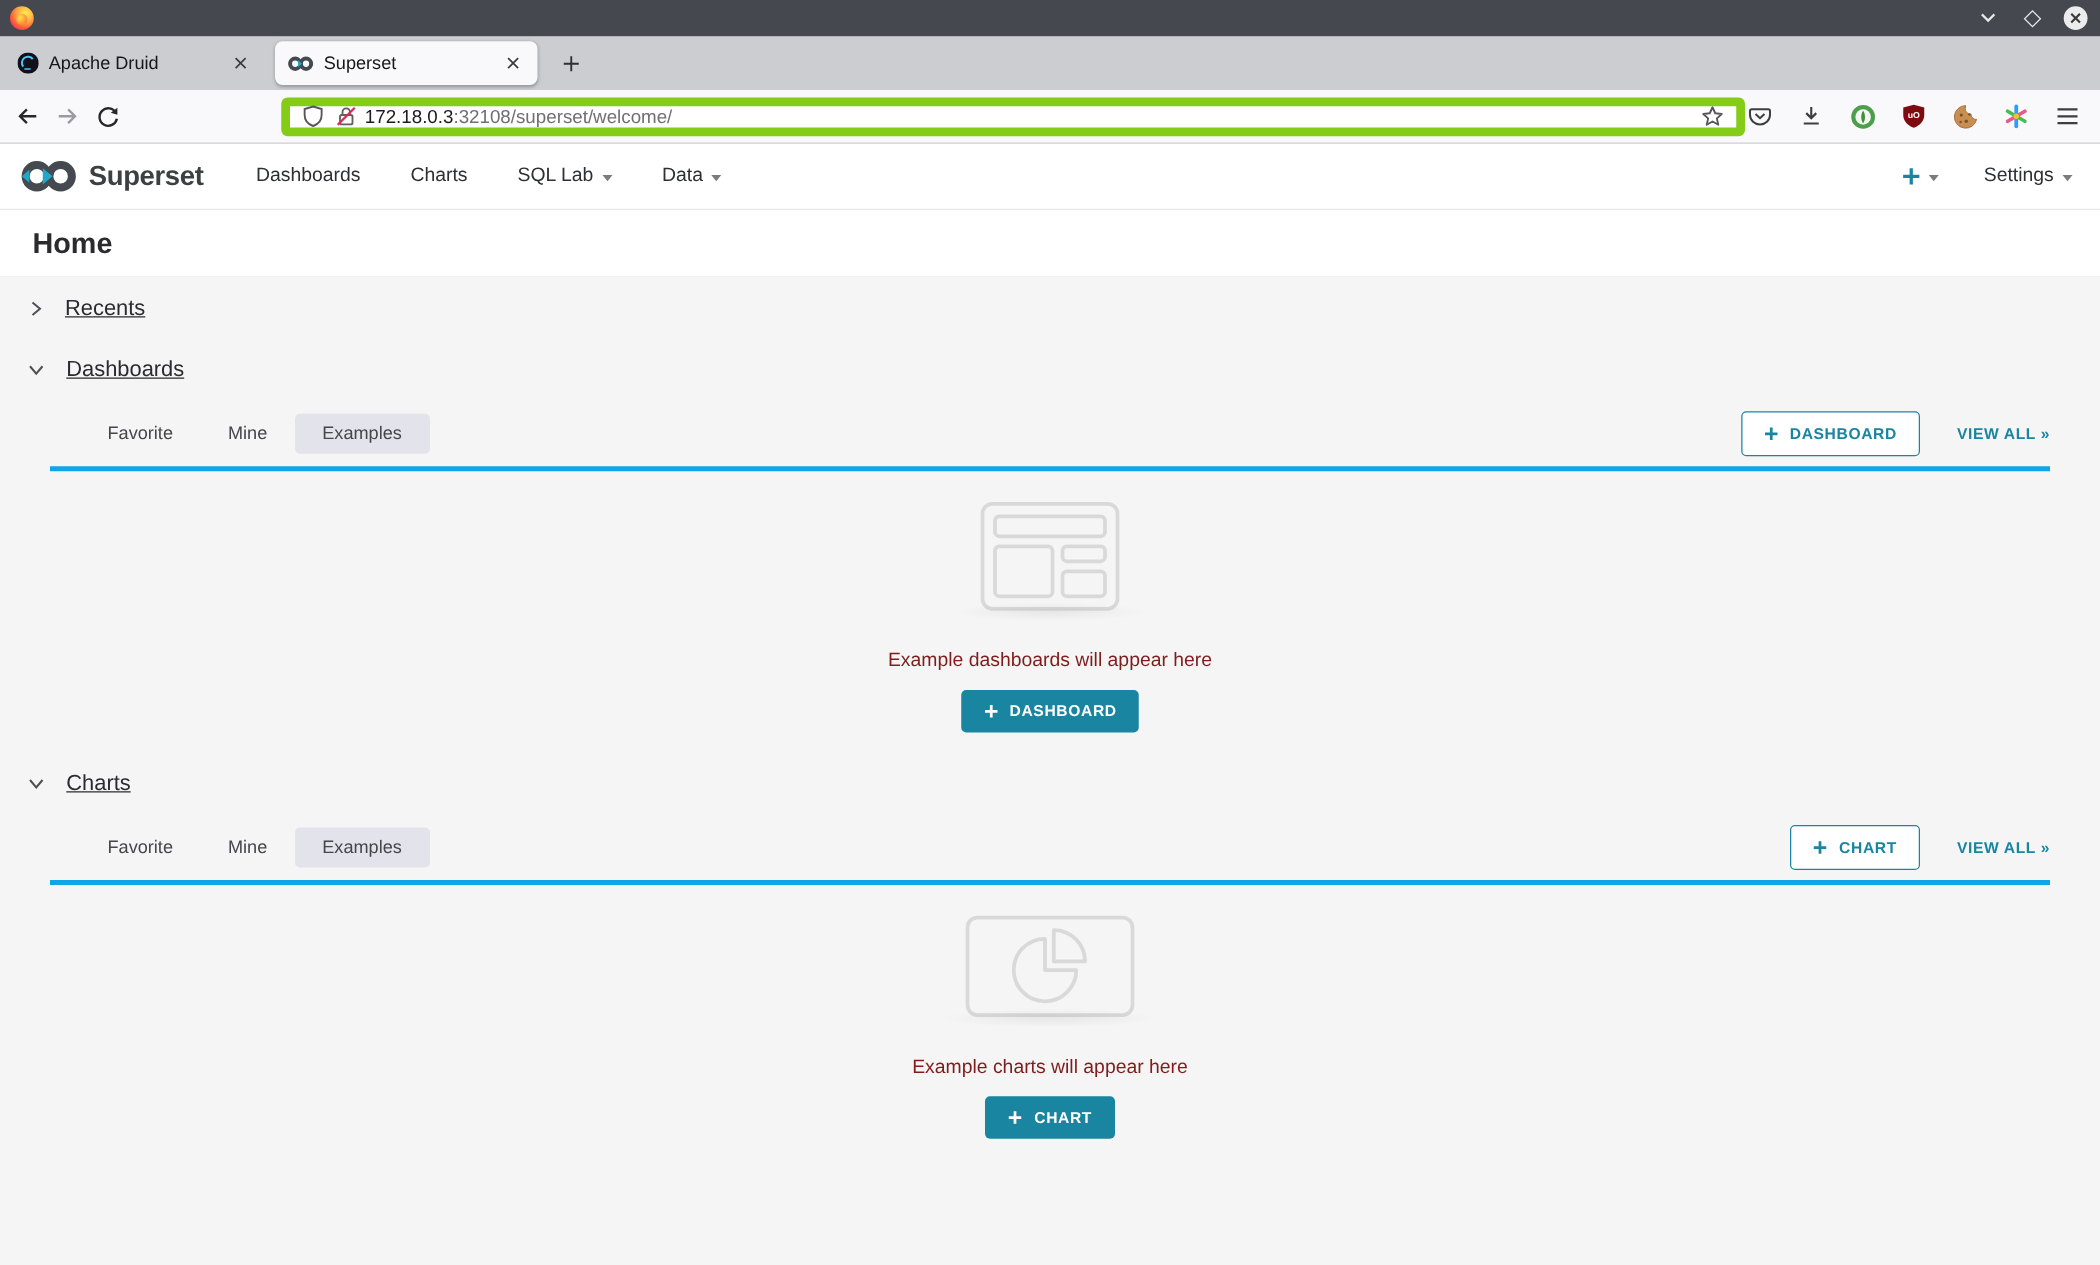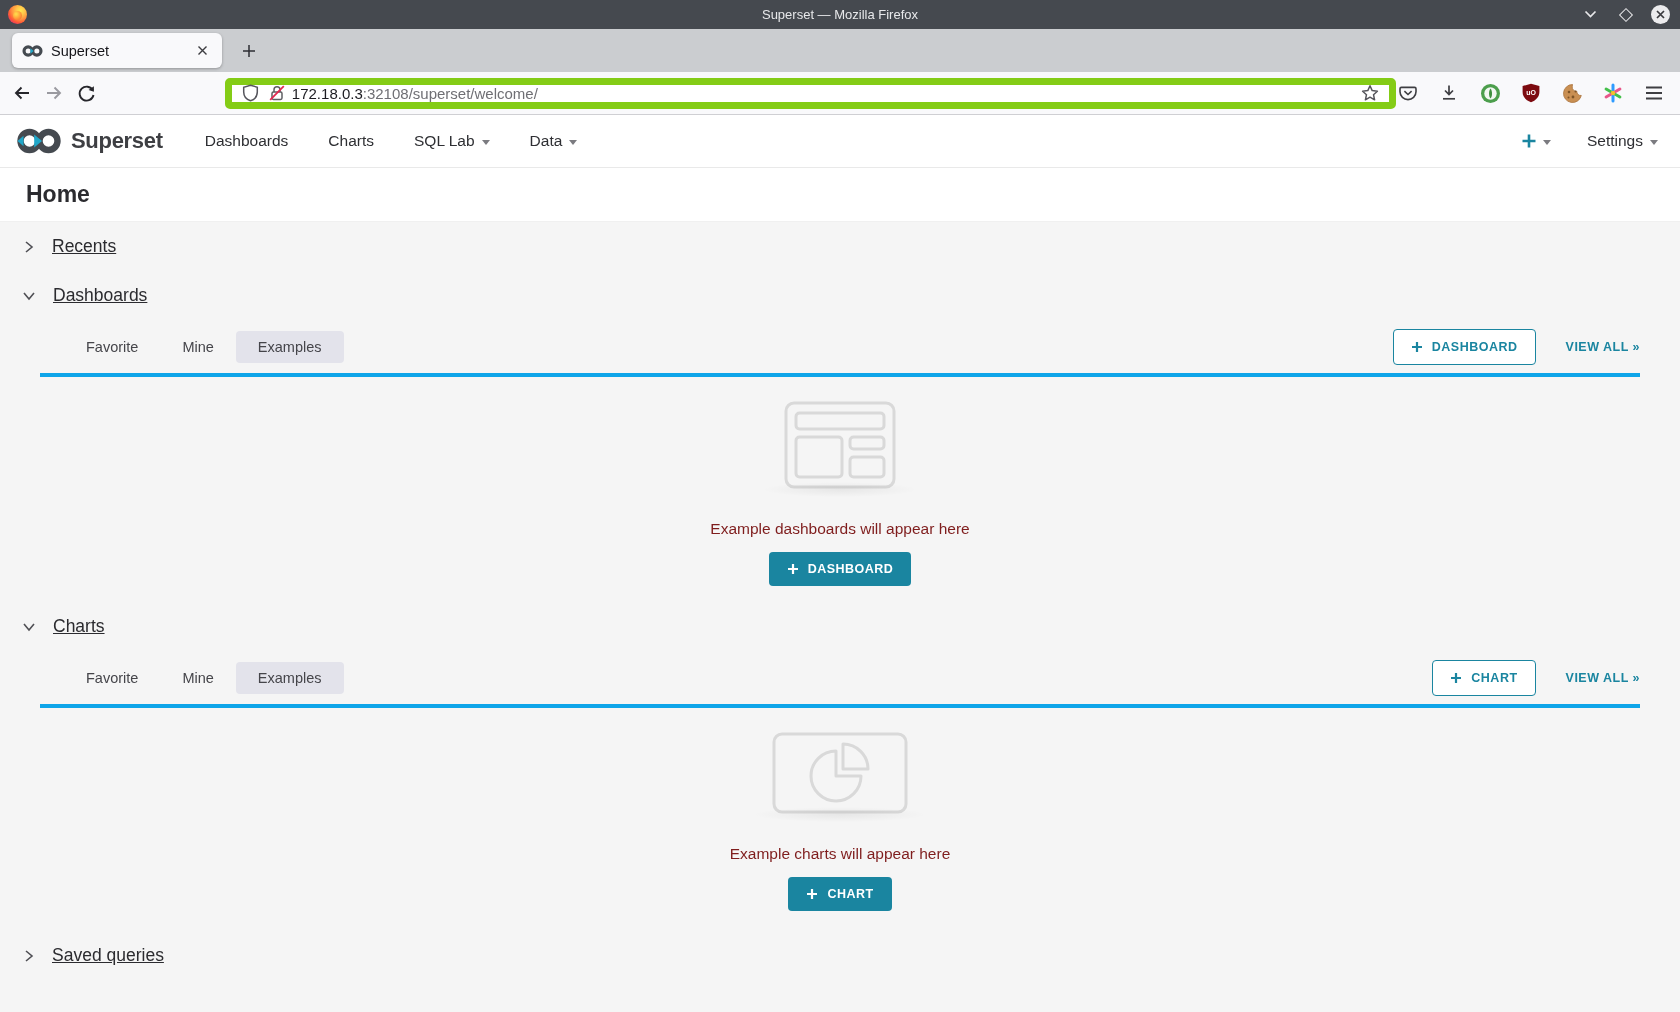--- a/index.html
+++ b/index.html
@@ -70,39 +70,51 @@
   .empty-msg { font-size:15.5px; color:#7f1d1d; margin-top:23px; }
   .btn-filled { margin-top:14px; display:flex; align-items:center; gap:9px; background:#1A85A0; color:#FFFFFF;
     border-radius:4px; padding:10px 18px; font-size:12.5px; font-weight:bold; letter-spacing:0.5px; }
   .sq-row { margin-top:4px; }
 </style>
 </head>
 <body>
 
 <div class="titlebar">
   <div class="ff-logo"></div>
-  <div class="titlebar-title">Superset — Mozilla Firefox</div>
   <div class="win-controls">
     <div class="win-btn">
       <svg width="13" height="9" viewBox="0 0 13 9">
           <path d="M1.5,1.5 L6.5,6.5 L11.5,1.5" fill="none" stroke="#E8E8EA" stroke-width="1.7"></path>
         </svg>
     </div>
     <div class="win-btn">
       <div class="win-diamond"></div>
     </div>
     <div class="win-btn win-close">
       <svg width="9" height="9" viewBox="0 0 9 9">
           <path d="M1,1 L8,8 M8,1 L1,8" stroke="#3A3A3E" stroke-width="1.7"></path>
         </svg>
     </div>
   </div>
 </div>
 
 <div class="tabbar">
+  <div class="tab inactive">
+    <svg width="17" height="17" viewBox="0 0 17 17">
+      <circle cx="8.5" cy="8.5" r="8.5" fill="#11101C"></circle>
+      <path d="M4.6,11.3 A4.6,4.6 0 1 1 12.2,5.2" fill="none" stroke="#49C8F5" stroke-width="1.6"></path>
+      <path d="M5.5,13.2 h5" stroke="#49C8F5" stroke-width="1.3"></path>
+    </svg>
+    <span class="tab-label">Apache Druid</span>
+    <span class="tab-close">
+      <svg width="11" height="11" viewBox="0 0 11 11">
+          <path d="M1.5,1.5 L9.5,9.5 M9.5,1.5 L1.5,9.5" stroke="#3C3C40" stroke-width="1.4"></path>
+        </svg>
+    </span>
+  </div>
   <div class="tab active">
     <svg width="21" height="14" viewBox="0 0 46 30">
       <circle cx="13.5" cy="15" r="9" fill="none" stroke="#454A50" stroke-width="7"></circle>
       <circle cx="32.5" cy="15" r="9" fill="none" stroke="#454A50" stroke-width="7"></circle>
       <polygon points="18.5,9 25.5,15 18.5,21" fill="#20A7C9"></polygon>
     </svg>
     <span class="tab-label">Superset</span>
     <span class="tab-close">
       <svg width="11" height="11" viewBox="0 0 11 11">
           <path d="M1.5,1.5 L9.5,9.5 M9.5,1.5 L1.5,9.5" stroke="#3C3C40" stroke-width="1.4"></path>
@@ -323,20 +335,14 @@
     <div class="empty-shadow" style="width:170px;"></div>
     <div class="empty-msg">Example charts will appear here</div>
     <div class="btn-filled">
       <svg width="12" height="12" viewBox="0 0 12 12">
           <path d="M6,1 V11 M1,6 H11" stroke="#FFFFFF" stroke-width="2.2"></path>
         </svg>
       <span>CHART</span>
     </div>
   </div>
 
-  <div class="sec-row sq-row">
-    <svg width="13" height="14" viewBox="0 0 13 14">
-        <path d="M4,2 L10,7 L4,12" fill="none" stroke="#4F4F54" stroke-width="1.6"></path>
-      </svg>
-    <span class="sec-label">Saved queries</span>
-  </div>
 
 </div>
 
 </body></html>

